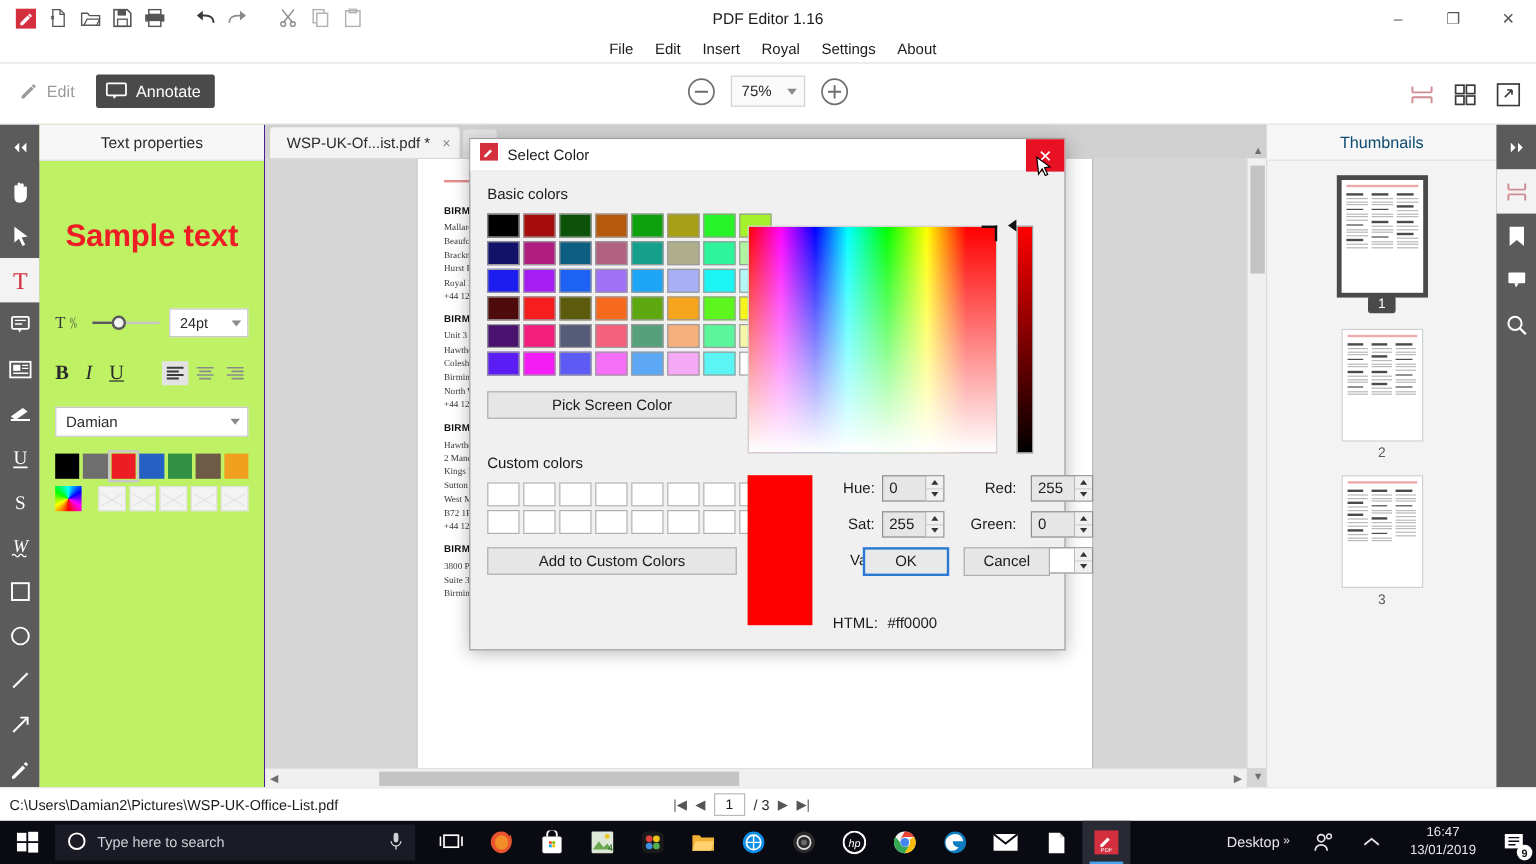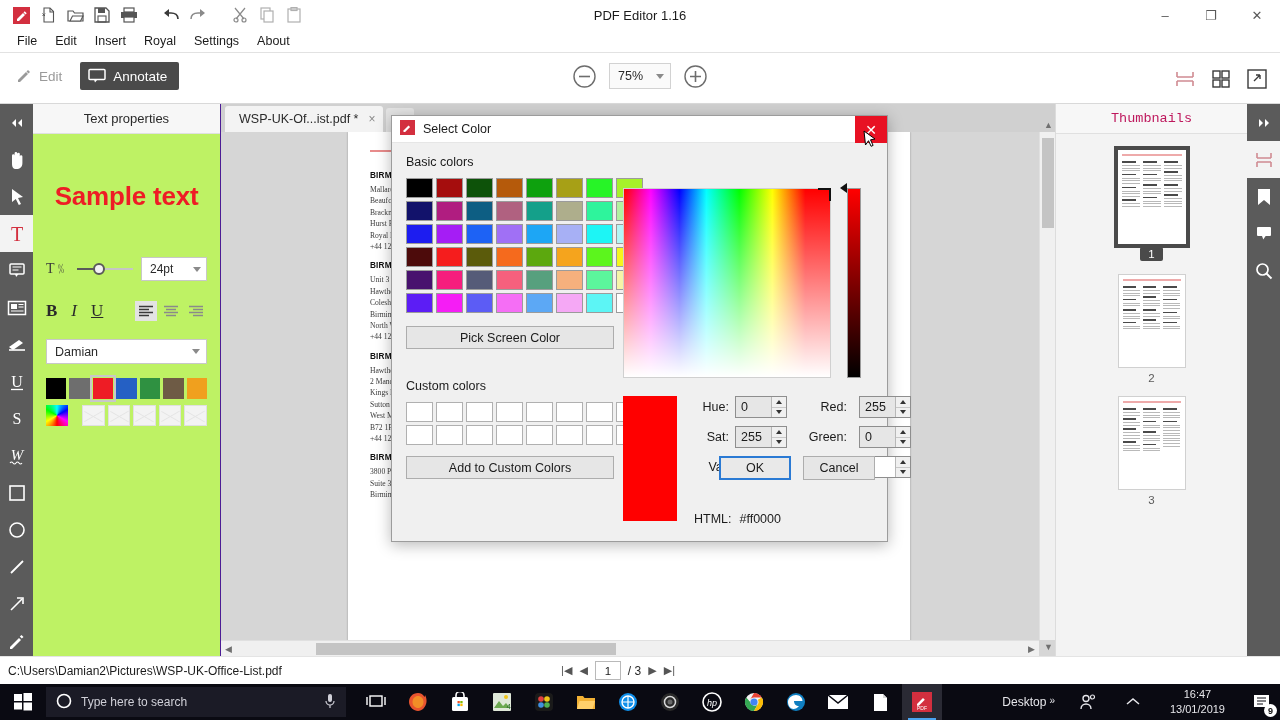--- a/index.html
+++ b/index.html
@@ -31,20 +31,21 @@
   .win-btn {
     width: 46px; height: 30px; display: flex; align-items: center; justify-content: center;
     color: #5a5a5a; font-size: 13px;
   }
 
   
   .menubar {
     position: absolute; left: 0; top: 30px; width: 1280px; height: 23px;
     background: #ffffff; display: flex; align-items: center; padding-left: 8px;
     border-bottom: 1px solid #e2e2e2;
+    justify-content: center;
   }
   .menu-item { padding: 2px 9px; font-size: 12.5px; color: #1b1b1b; }
 
   
   .modebar {
     position: absolute; left: 0; top: 54px; width: 1280px; height: 50px;
     background: #ffffff; border-bottom: 1px solid #d9d9d9;
   }
   .mode-grp { position: absolute; left: 8px; top: 8px; display: flex; gap: 6px; align-items: center; }
   .mode-btn {
@@ -180,21 +181,21 @@
   .hthumb { position: absolute; left: 95px; top: 2px; width: 300px; height: 12px; background: #c4c4c4; }
   .sc-arrow { position: absolute; font-size: 9px; color: #707070; }
 
   
   .thumbs {
     position: absolute; left: 1055px; top: 104px; width: 192px; height: 552px;
     background: #f3f3f3; border-left: 1px solid #dcdcdc;
   }
   .thumbs-hdr {
     height: 30px; display: flex; align-items: center; justify-content: center;
-    font-size: 13.5px; color: #be185d; border-bottom: 1px solid #e0e0e0; background: #f7f7f7; font-family: Liberation Mono, monospace;
+    font-size: 13.5px; color: #0c4a6e; border-bottom: 1px solid #e0e0e0; background: #f7f7f7;
   }
   .thumb-item { display: flex; flex-direction: column; align-items: center; margin-top: 12px; }
   .thumb-pg {
     width: 68px; height: 94px; background: #fff; border: 1px solid #d0d0d0; position: relative;
     overflow: hidden;
   }
   .thumb-pg.sel { border: 4px solid #4a4a4a; width: 76px; height: 102px; }
   .thumb-mini-rule { height: 1.5px; background: #eaa; margin: 4px 4px 3px; }
   .thumb-mini-cols { display: flex; gap: 3px; padding: 0 4px; }
   .thumb-mini-col { flex: 1; }
@@ -239,21 +240,21 @@
   }
   .tk-icons { display: flex; align-items: center; gap: 2px; margin-left: 10px; }
   .tk-ic {
     width: 40px; height: 36px; display: flex; align-items: center; justify-content: center;
     position: relative;
   }
   .tk-ic.active { background: #2a2a34; }
   .tk-ic.active::after {
     content: ''; position: absolute; left: 6px; right: 6px; bottom: 0; height: 2px; background: #4aa3ef;
   }
-  .tk-right { margin-left: auto; display: flex; align-items: center; gap: 9px; color: #e6e6ea; }
+  .tk-right { margin-left: auto; display: flex; align-items: center; gap: 4px; color: #e6e6ea; }
   .tk-desktop { font-size: 12px; padding: 0 6px; display: flex; align-items: flex-start; gap: 3px; }
   .tk-clock { font-size: 11px; line-height: 1.35; text-align: center; padding: 0 10px; }
   .tk-badge {
     position: relative; width: 36px; height: 36px; display: flex; align-items: center; justify-content: center;
   }
   .tk-badge-num {
     position: absolute; right: 3px; bottom: 3px; background: #fff; color: #111;
     border-radius: 50%; width: 13px; height: 13px; font-size: 9px;
     display: flex; align-items: center; justify-content: center; font-weight: bold;
   }

